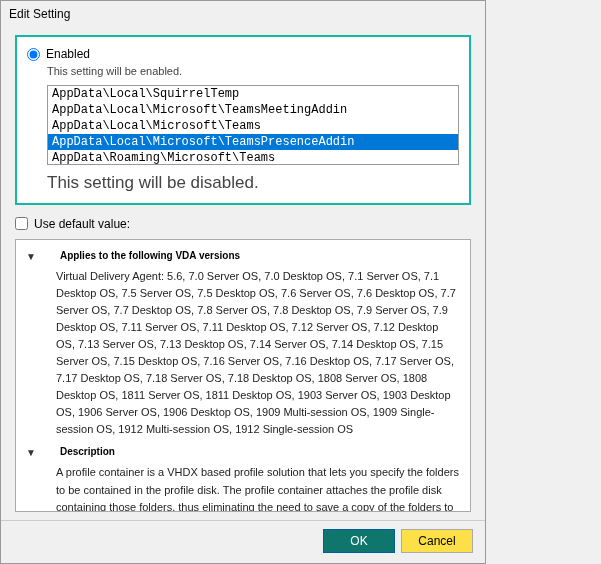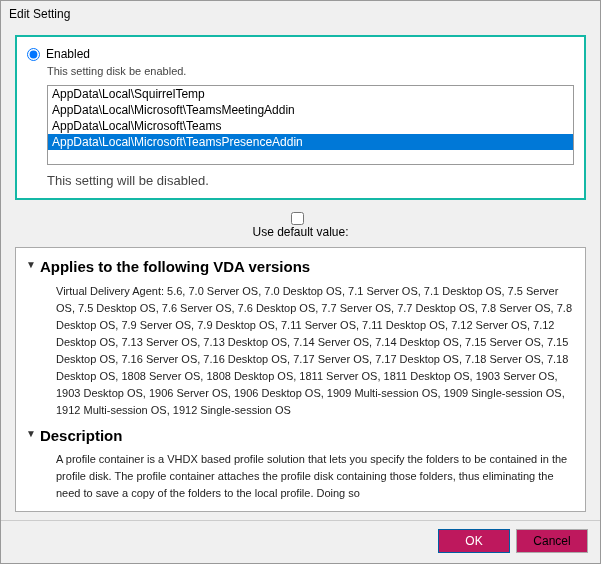--- a/index.html
+++ b/index.html
@@ -5,21 +5,21 @@
     * { box-sizing: border-box; margin: 0; padding: 0; }
     body {
       font-family: 'Segoe UI', Tahoma, Geneva, Verdana, sans-serif;
       font-size: 12px;
       background: #f0f0f0;
       width: 601px;
       height: 564px;
       overflow: hidden;
     }
     .dialog {
-      width: 601px;
+      width: 486px;
       height: 564px;
       background: #f0f0f0;
       border: 1px solid #999;
       display: flex;
       flex-direction: column;
     }
     .title-bar {
       background: #f0f0f0;
       padding: 6px 8px 4px 8px;
       border-bottom: none;
@@ -66,39 +66,39 @@
       margin-bottom: 8px;
       border: 1px solid #999;
       height: 80px;
       overflow-y: scroll;
       background: white;
     }
     .list-box-item {
       padding: 1px 4px;
       font-size: 12px;
       white-space: nowrap;
+      font-family: Liberation Mono, monospace;
     }
     .list-box-item.selected {
       background: #0078d7;
       color: white;
     }
     .disabled-section {
       margin-top: 4px;
     }
     .disabled-note {
-      font-size: 13px;
+      font-size: 17px;
       color: #444;
       margin-left: 20px;
     }
     .checkbox-row {
       display: flex;
-      align-items: center;
+      align-items: flex-start;
       margin-bottom: 8px;
       margin-top: 4px;
-      flex-direction: column;
     }
     .checkbox-row input[type="checkbox"] {
       margin-right: 6px;
     }
     .lower-panel {
       flex: 1;
       border: 1px solid #aaa;
       background: white;
       overflow-y: scroll;
       padding: 8px 10px;
@@ -116,21 +116,22 @@
     }
     .expand-arrow {
       font-size: 10px;
       margin-right: 4px;
       margin-top: 1px;
       cursor: pointer;
       color: #333;
     }
     .expand-title {
       font-weight: bold;
-      font-size: 15px;
+      font-size: 10px;
+      margin-left: 20px;
     }
     .expand-content {
       margin-left: 30px;
       font-size: 11px;
       color: #222;
       line-height: 1.55;
     }
     .button-bar {
       display: flex;
       justify-content: flex-end;
@@ -142,26 +143,26 @@
     .btn {
       min-width: 72px;
       height: 24px;
       padding: 0 14px;
       font-size: 12px;
       border: 1px solid #888;
       cursor: pointer;
       background: #f0f0f0;
     }
     .btn-ok {
-      background: #be185d;
+      background: #0f766e;
       color: white;
       border: 1px solid #005fa3;
     }
     .btn-cancel {
-      background: #be185d;
+      background: #fde047;
       color: #000;
       border: 1px solid #aaa;
     }
     
     .list-box-container::-webkit-scrollbar,
     .lower-panel::-webkit-scrollbar {
       width: 14px;
     }
     .list-box-container::-webkit-scrollbar-thumb,
     .lower-panel::-webkit-scrollbar-thumb {
@@ -182,27 +183,28 @@
   </div>
 
   <div class="content-area">
 
     <div class="main-panel">
 
       <div class="radio-row">
         <input type="radio" name="setting" id="enabled" checked="" style="">
         <label class="radio-label" for="enabled">Enabled</label>
       </div>
-      <div class="setting-note">This setting disk be enabled.</div>
+      <div class="setting-note">This setting will be enabled.</div>
 
       <div class="list-box-container">
         <div class="list-box-item">AppData\Local\SquirrelTemp</div>
         <div class="list-box-item">AppData\Local\Microsoft\TeamsMeetingAddin</div>
         <div class="list-box-item">AppData\Local\Microsoft\Teams</div>
         <div class="list-box-item selected">AppData\Local\Microsoft\TeamsPresenceAddin</div>
+        <div class="list-box-item">AppData\Roaming\Microsoft\Teams</div>
       </div>
 
       <div class="disabled-section">
         <div class="disabled-note">This setting will be disabled.</div>
       </div>
     </div>
 
     <div class="checkbox-row">
       <input type="checkbox" id="useDefault" style="">
       <label for="useDefault">Use default value:</label>

